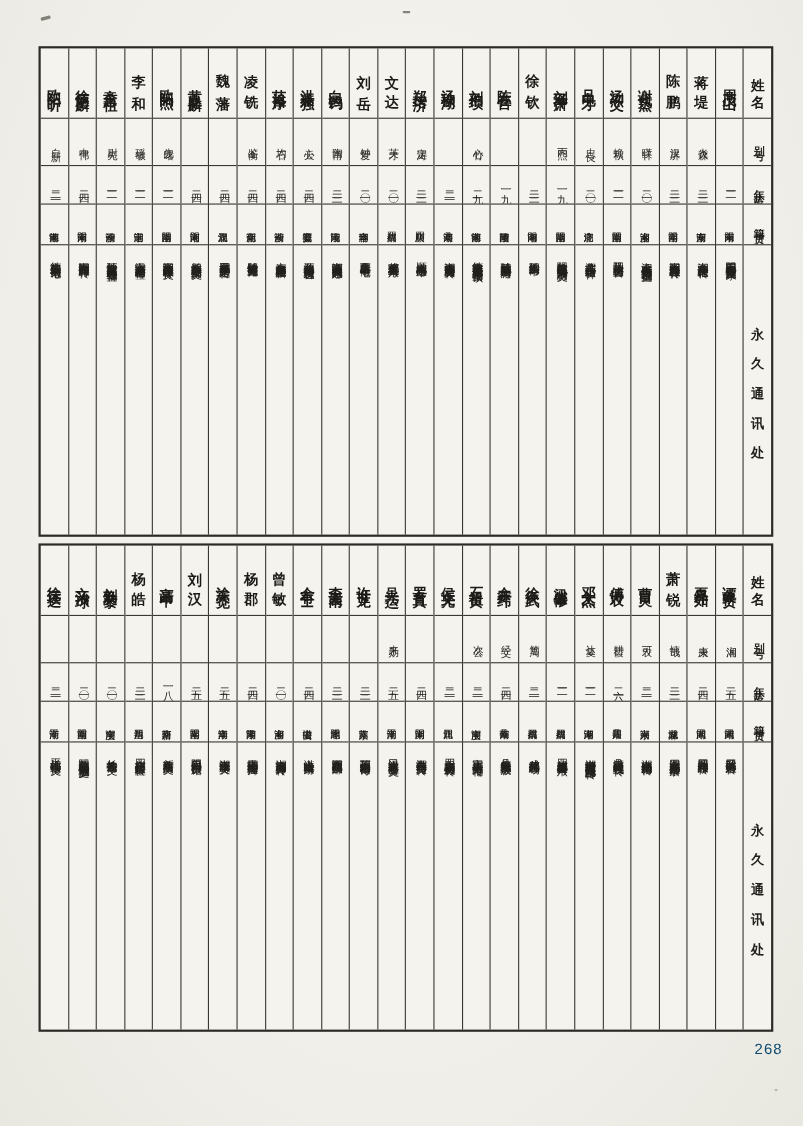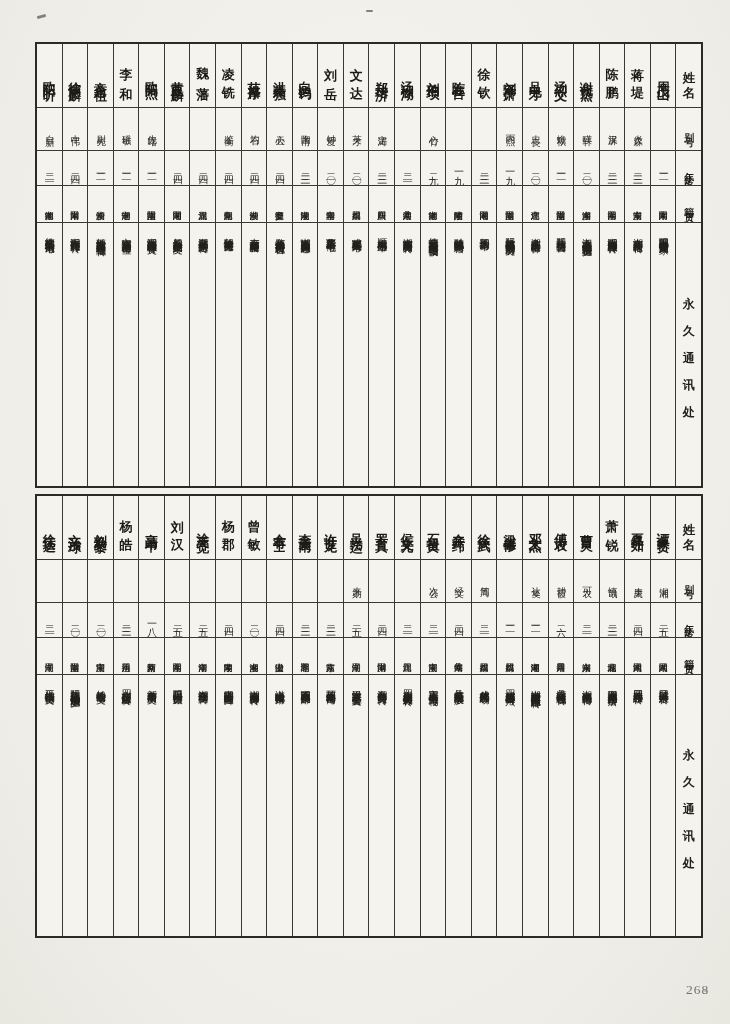--- a/index.html
+++ b/index.html
@@ -43,23 +43,23 @@
   .c-address > span{font-size:10px;letter-spacing:0.5px;color:#22211d;}
   
   .header-col .cell > span{font-weight:600;}
   .h-name > span{font-size:12.5px;letter-spacing:15px !important;}
   .h-alias > span{font-size:10px;letter-spacing:5px;}
   .h-age > span{font-size:10px;letter-spacing:4px;}
   .h-native > span{font-size:10px;letter-spacing:5px;}
   .h-address{align-items:center !important;padding-top:0 !important;}
   .h-address > span{font-size:12px;letter-spacing:27px;}
   .page-number{
-    position:absolute;left:686px;top:982px;
-    font-size:13.5px;letter-spacing:1px;color:#737373;
-    font-family:Liberation Serif, serif;
+    position:absolute;left:686px;top:946px;
+    font-size:13.5px;letter-spacing:1px;color:#0c4a6e;
+    font-family:Liberation Sans, sans-serif;
   }
   .artifact{position:absolute;background:#55524a;border-radius:1px;opacity:.7;}
   .a1{left:37px;top:15px;width:9px;height:3px;transform:rotate(-15deg);}
   .a2{left:366px;top:10px;width:7px;height:2px;}
   .a3{left:704px;top:990px;width:3px;height:2px;opacity:.3;}
 </style>
 </head>
 <body>
 
 <div class="scan-page">

